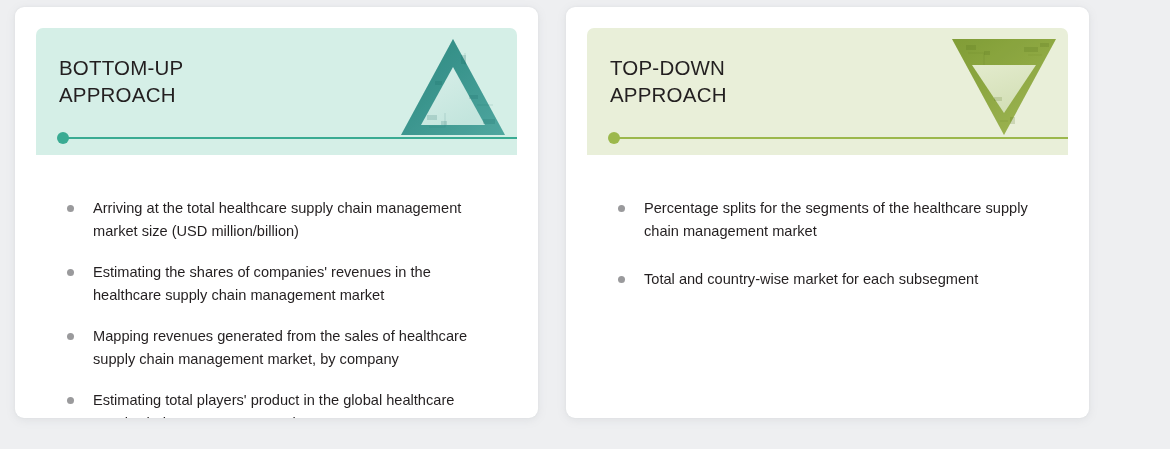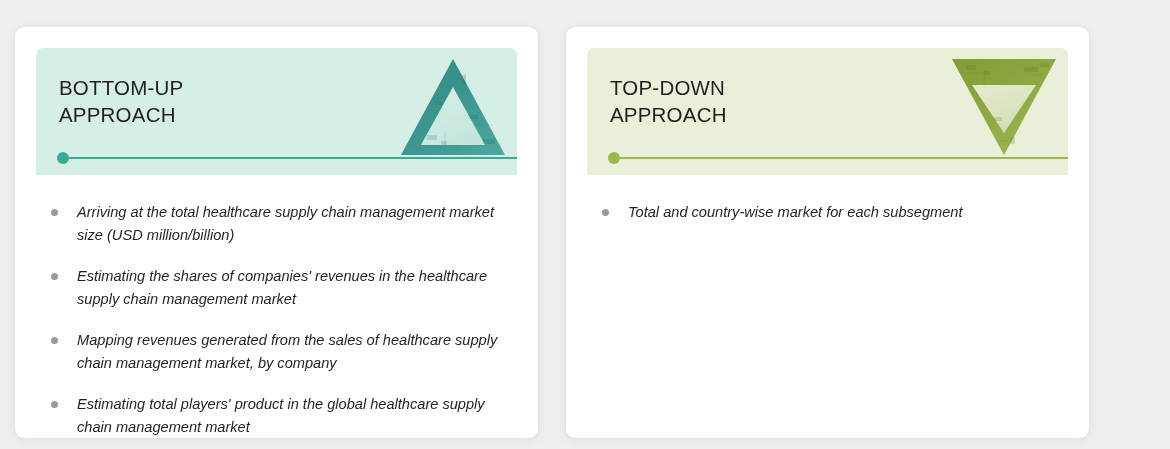--- a/index.html
+++ b/index.html
@@ -15,21 +15,21 @@
   }
 
   .board {
     position: relative;
     width: 1104px;
     height: 449px;
     box-sizing: border-box;
     display: flex;
     flex-direction: row;
     align-items: flex-start;
-    padding: 27px 15px 29px 15px;
+    padding: 7px 15px 29px 15px;
     gap: 28px;
   }
 
   .card {
     position: relative;
     flex: 1 1 0;
     height: 411px;
     background: #ffffff;
     border-radius: 9px;
     box-shadow: 0 2px 10px rgba(120,128,140,0.13),
@@ -86,23 +86,22 @@
     right: 10px;
     bottom: 16px;
     width: 108px;
     height: 104px;
     pointer-events: none;
   }
   .tri-wrap svg { display: block; width: 100%; height: 100%; }
 
   .bullets {
     list-style: none;
-    margin: 0;
+    margin: 16px;
     padding: 26px 24px 0 36px;
-    font-style: italic;
   }
   .bullet-item {
     position: relative;
     font-size: 14.6px;
     line-height: 23px;
     color: #231f20;
     margin-bottom: 18px;
     padding-left: 26px;
   }
   .card-right .bullet-item { margin-bottom: 25px; }
@@ -225,18 +224,22 @@
             <path d="M78 20 L92 20"></path>
             <path d="M50 86 L58 86"></path>
           </g>
         </svg>
       </div>
     </div>
 
     <ul class="bullets">
       <li class="bullet-item">
         <span class="bullet-dot"></span>
+        <span class="bullet-text">Percentage splits for the segments of the healthcare supply chain management market</span>
+      </li>
+      <li class="bullet-item">
+        <span class="bullet-dot"></span>
         <span class="bullet-text">Total and country-wise market for each subsegment</span>
       </li>
     </ul>
   </div>
 
 </div>
 
 </body></html>

